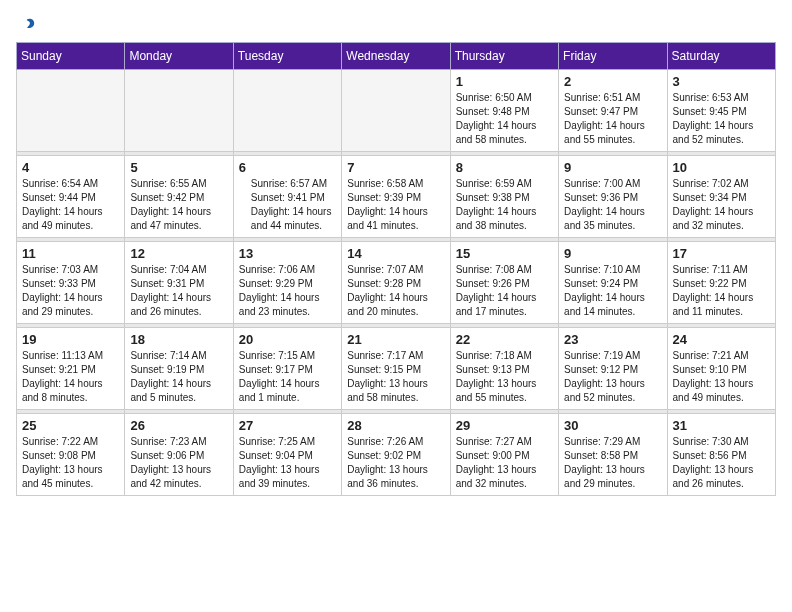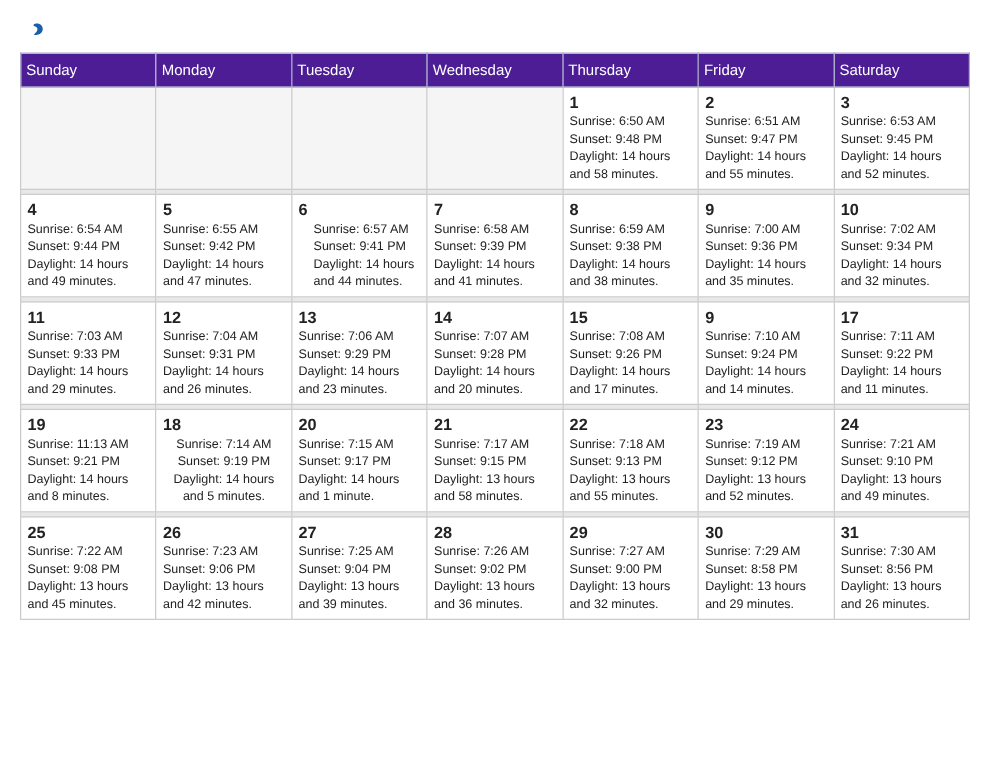--- a/index.html
+++ b/index.html
@@ -286,21 +286,21 @@
       <tr>
         <td>
           <div class="day-number">19</div>
           <div class="day-info" style="white-space: pre-line;">Sunrise: 11:13 AM
 Sunset: 9:21 PM
 Daylight: 14 hours
 and 8 minutes.</div>
         </td>
         <td>
           <div class="day-number">18</div>
-          <div class="day-info" style="white-space: pre-line; text-align: center;">Sunrise: 7:14 AM
+          <div class="day-info" style="white-space: pre-line;">Sunrise: 7:14 AM
 Sunset: 9:19 PM
 Daylight: 14 hours
 and 5 minutes.</div>
         </td>
         <td>
           <div class="day-number">20</div>
           <div class="day-info" style="white-space: pre-line;">Sunrise: 7:15 AM
 Sunset: 9:17 PM
 Daylight: 14 hours
 and 1 minute.</div>

